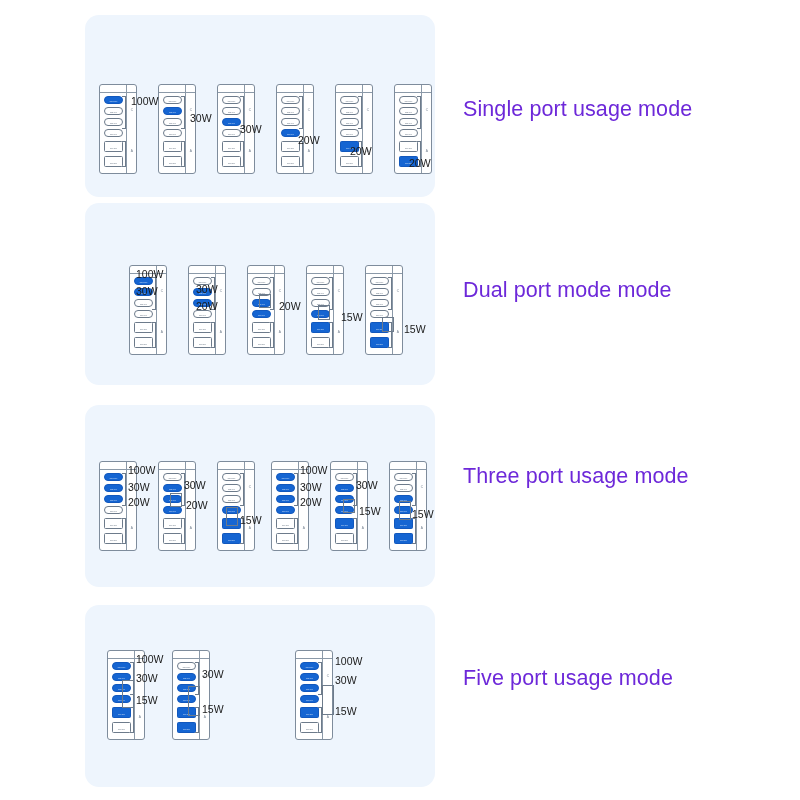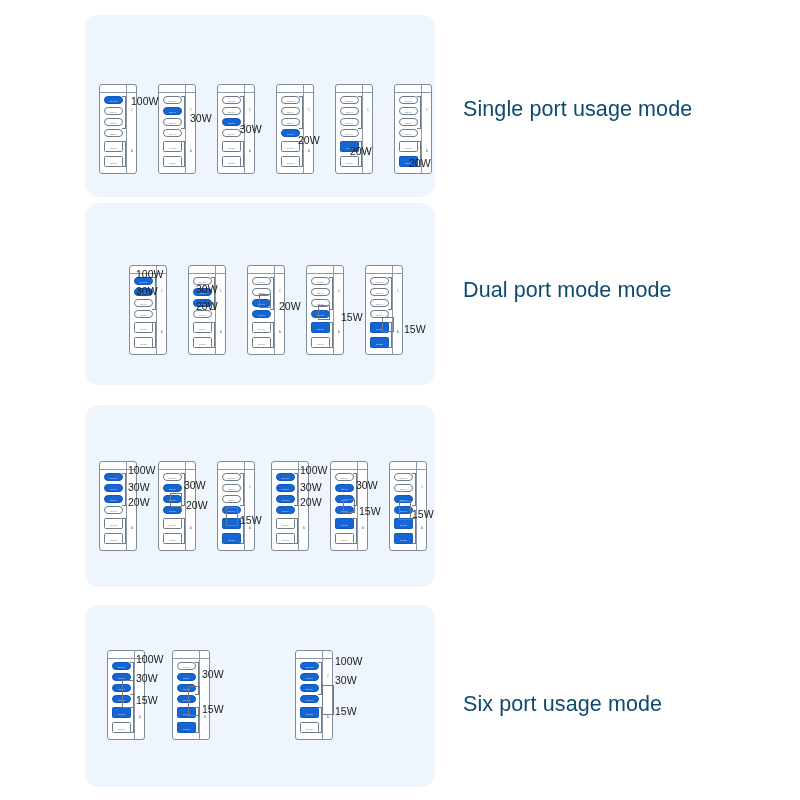--- a/index.html
+++ b/index.html
@@ -25,21 +25,21 @@
   }
   .panel-1 { left: 85px;  top: 15px;  width: 350px; height: 182px; }
   .panel-2 { left: 85px;  top: 203px; width: 350px; height: 182px; }
   .panel-3 { left: 85px;  top: 405px; width: 350px; height: 182px; }
   .panel-4 { left: 85px;  top: 605px; width: 350px; height: 182px; }
 
   
   .caption {
     position: absolute;
     left: 463px;
-    color: #0c4a6e;
+    color: #6d28d9;
     font-size: 21.5px;
     line-height: 26px;
     letter-spacing: .1px;
     white-space: nowrap;
   }
   .cap-1 { top: 96px;  }
   .cap-2 { top: 277px; }
   .cap-3 { top: 463px; }
   .cap-4 { top: 665px; }
 
@@ -124,23 +124,24 @@
 
 <div id="page">
 
   <div class="panel panel-1"></div>
   <div class="caption cap-1">Single port usage mode</div>
 
   <div class="panel panel-2"></div>
   <div class="caption cap-2">Dual port mode mode</div>
 
   <div class="panel panel-3"></div>
+  <div class="caption cap-3">Three port usage mode</div>
 
   <div class="panel panel-4"></div>
-  <div class="caption" style="top:691px">Six port usage mode</div>
+  <div class="caption cap-4">Five port usage mode</div>
 
   <div id="devices-layer">
       <div class="device" style="left: 99px; top: 84px; width: 38px; height: 90px;">
         <div class="topbar"></div>
         <div class="sidebar-line"></div>
         <div class="port c on" style="left: 4px; right: 13px; top: 10.5px; height: 8.5px;">
           <div class="plabel">PD1 100W</div>
         </div>
         <div class="port c" style="left: 4px; right: 13px; top: 21.5px; height: 8.5px;">
           <div class="plabel">PD2 30W</div>

